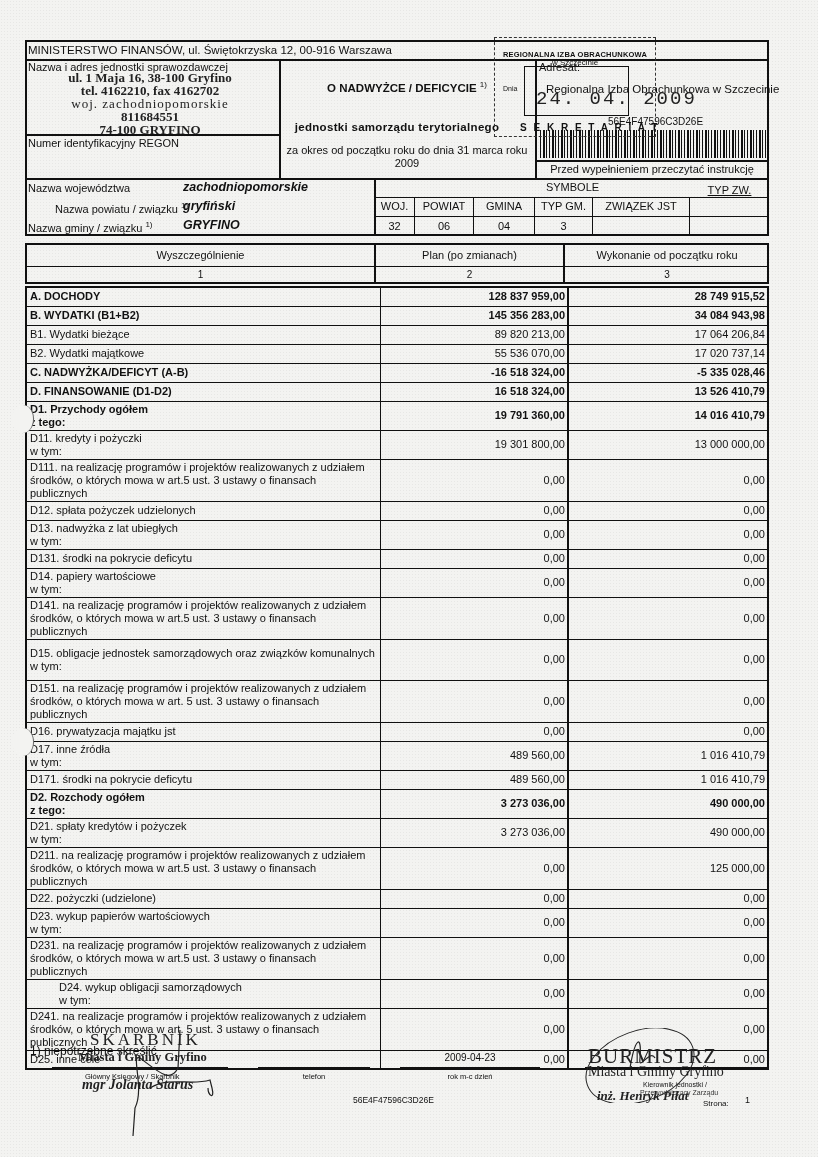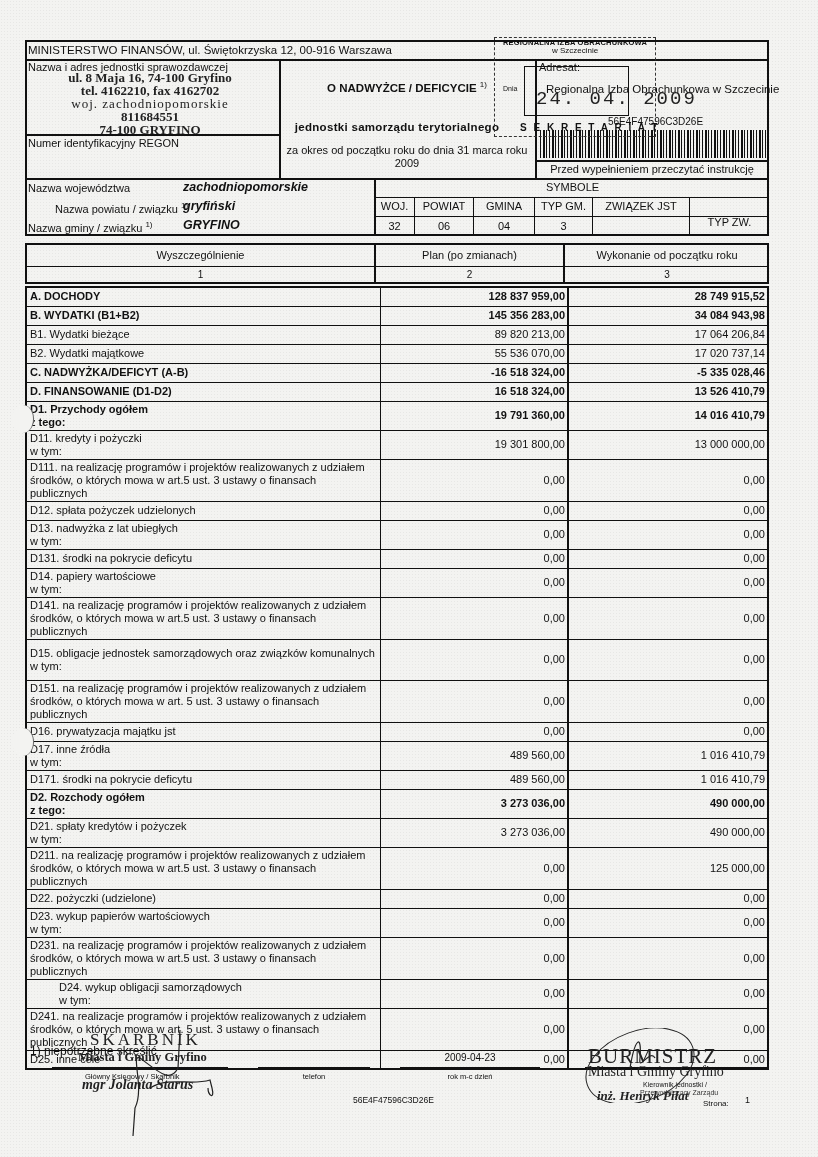--- a/index.html
+++ b/index.html
@@ -37,21 +37,21 @@
 
 <div class="page">
 
   <div class="box" style="left:25px; top:40px; width:744px; height:140px;"></div>
   <div class="abs" style="left:28px; top:44px; font-size:11.5px;">MINISTERSTWO FINANSÓW, ul. Świętokrzyska 12, 00-916 Warszawa</div>
   <div class="hl" style="left:25px; top:59px; width:744px;"></div>
 
   <div class="vl" style="left:279px; top:59px; height:121px;"></div>
   <div class="abs" style="left:28px; top:61px; font-size:11px;">Nazwa i adres jednostki sprawozdawczej</div>
   <div class="abs stamp c" style="left:30px; top:71px; width:240px; font-size:13px; line-height:13px;">
-    <div>ul. 8 Maja 16, 74-100 Gryfino</div>
+    <div>ul. 1 Maja 16, 38-100 Gryfino</div>
     <div>tel. 4162210, fax 4162702</div>
     <div style="font-weight:normal; letter-spacing:1px;">woj. zachodniopomorskie</div>
     <div>811684551</div>
     <div>74-100 GRYFINO</div>
   </div>
   <div class="hl" style="left:25px; top:134px; width:254px;"></div>
   <div class="abs" style="left:28px; top:137px;">Numer identyfikacyjny REGON</div>
 
   <div class="abs c bold" style="left:282px; top:77px; width:250px; font-size:11.5px; line-height:16px;">
     <div><span>O NADWYŻCE / DEFICYCIE</span> <sup style="font-size:8px; font-weight:normal;">1)</sup></div>
@@ -64,21 +64,21 @@
 
   <div class="vl" style="left:535px; top:59px; height:121px;"></div>
   <div class="abs" style="left:539px; top:61px; font-size:11px;">Adresat:</div>
   <div class="abs" style="left:546px; top:83px; font-size:11.5px;">Regionalna Izba Obrachunkowa w Szczecinie</div>
   <div class="barcode"></div>
   <div class="abs" style="left:608px; top:116px; font-size:10px;">56E4F47596C3D26E</div>
   <div class="hl" style="left:535px; top:160px; width:234px;"></div>
   <div class="abs c" style="left:537px; top:163px; width:230px; font-size:11px;">Przed wypełnieniem przeczytać instrukcję</div>
 
   <div class="abs" style="left:494px; top:37px; width:162px; height:100px; border:1px dashed #333;">
-    <div class="c" style="font-size:7.5px; letter-spacing:0.2px; font-weight:bold; margin-top:0;">REGIONALNA IZBA OBRACHUNKOWA</div>
+    <div class="c" style="font-size:7.5px; letter-spacing:0.2px; font-weight:bold; margin-top:12px;">REGIONALNA IZBA OBRACHUNKOWA</div>
     <div class="c" style="font-size:8px; margin-top:-1px;">w Szczecinie</div>
   </div>
   <div class="abs" style="left:503px; top:85px; font-size:7px;">Dnia</div>
   <div class="thin" style="left:524px; top:66px; width:105px; height:50px;"></div>
   <div class="abs stamp" style="left:536px; top:88px; font-size:19px; font-weight:normal; letter-spacing:2px; font-family:'Liberation Mono', monospace;">24. 04. 2009</div>
   <div class="abs" style="left:520px; top:122px; font-size:10px; font-weight:bold; letter-spacing:2px;">S E K R E T A R I A T</div>
 
   <div class="box" style="left:25px; top:178px; width:744px; height:58px;"></div>
   <div class="vl" style="left:374px; top:178px; height:58px;"></div>
 
@@ -96,21 +96,21 @@
   <div class="vl1" style="left:473px; top:197px; height:39px;"></div>
   <div class="vl1" style="left:534px; top:197px; height:39px;"></div>
   <div class="vl1" style="left:592px; top:197px; height:39px;"></div>
   <div class="vl1" style="left:689px; top:197px; height:39px;"></div>
 
   <div class="abs c" style="left:375px; top:200px; width:39px;">WOJ.</div>
   <div class="abs c" style="left:415px; top:200px; width:58px;">POWIAT</div>
   <div class="abs c" style="left:474px; top:200px; width:60px;">GMINA</div>
   <div class="abs c" style="left:535px; top:200px; width:57px;">TYP GM.</div>
   <div class="abs c" style="left:593px; top:200px; width:96px;">ZWIĄZEK JST</div>
-  <div class="abs c" style="left:690px; top:216px; width:79px;">TYP ZW.</div>
+  <div class="abs c" style="left:690px; top:184px; width:79px;text-decoration:underline;">TYP ZW.</div>
 
   <div class="abs c" style="left:375px; top:220px; width:39px;">32</div>
   <div class="abs c" style="left:415px; top:220px; width:58px;">06</div>
   <div class="abs c" style="left:474px; top:220px; width:60px;">04</div>
   <div class="abs c" style="left:535px; top:220px; width:57px;">3</div>
   <div class="abs c" style="left:593px; top:220px; width:96px;"></div>
   <div class="abs c" style="left:690px; top:220px; width:79px;"></div>
 
   <div class="box" style="left:25px; top:243px; width:744px; height:41px;"></div>
   <div class="hl1" style="left:25px; top:266px; width:744px;"></div>

